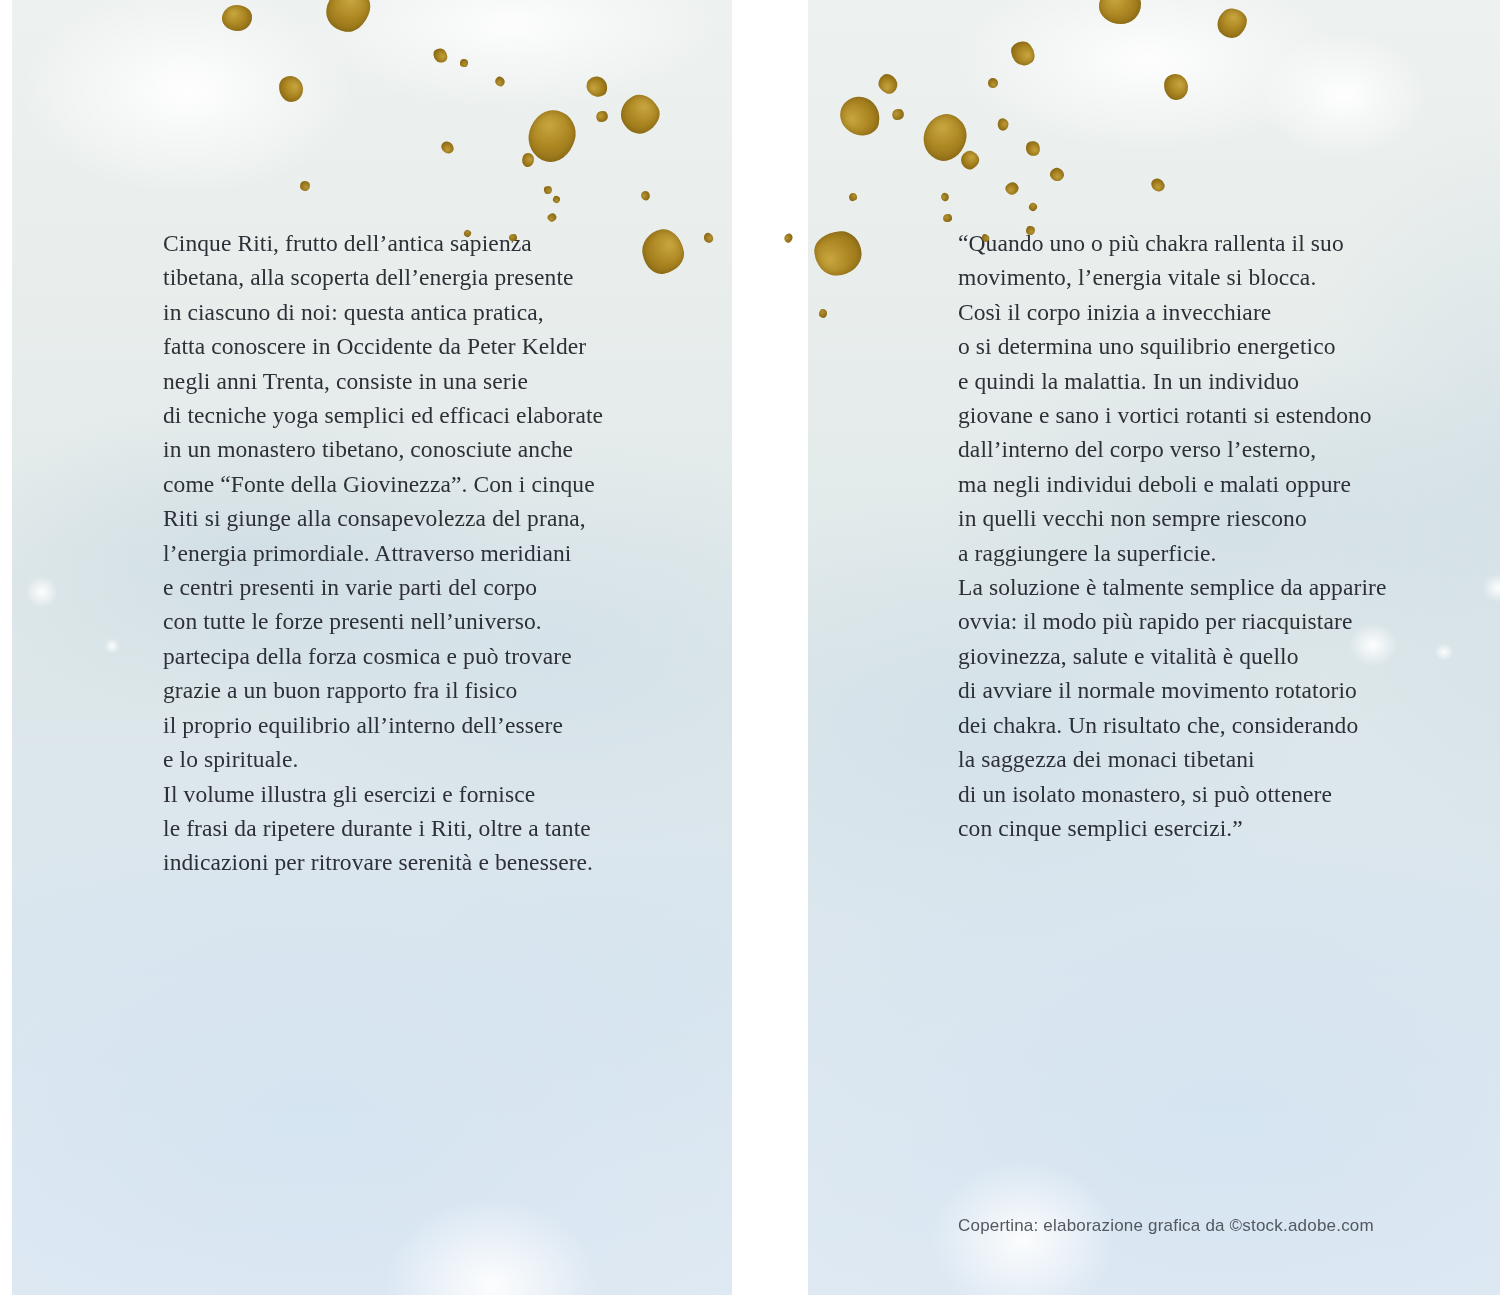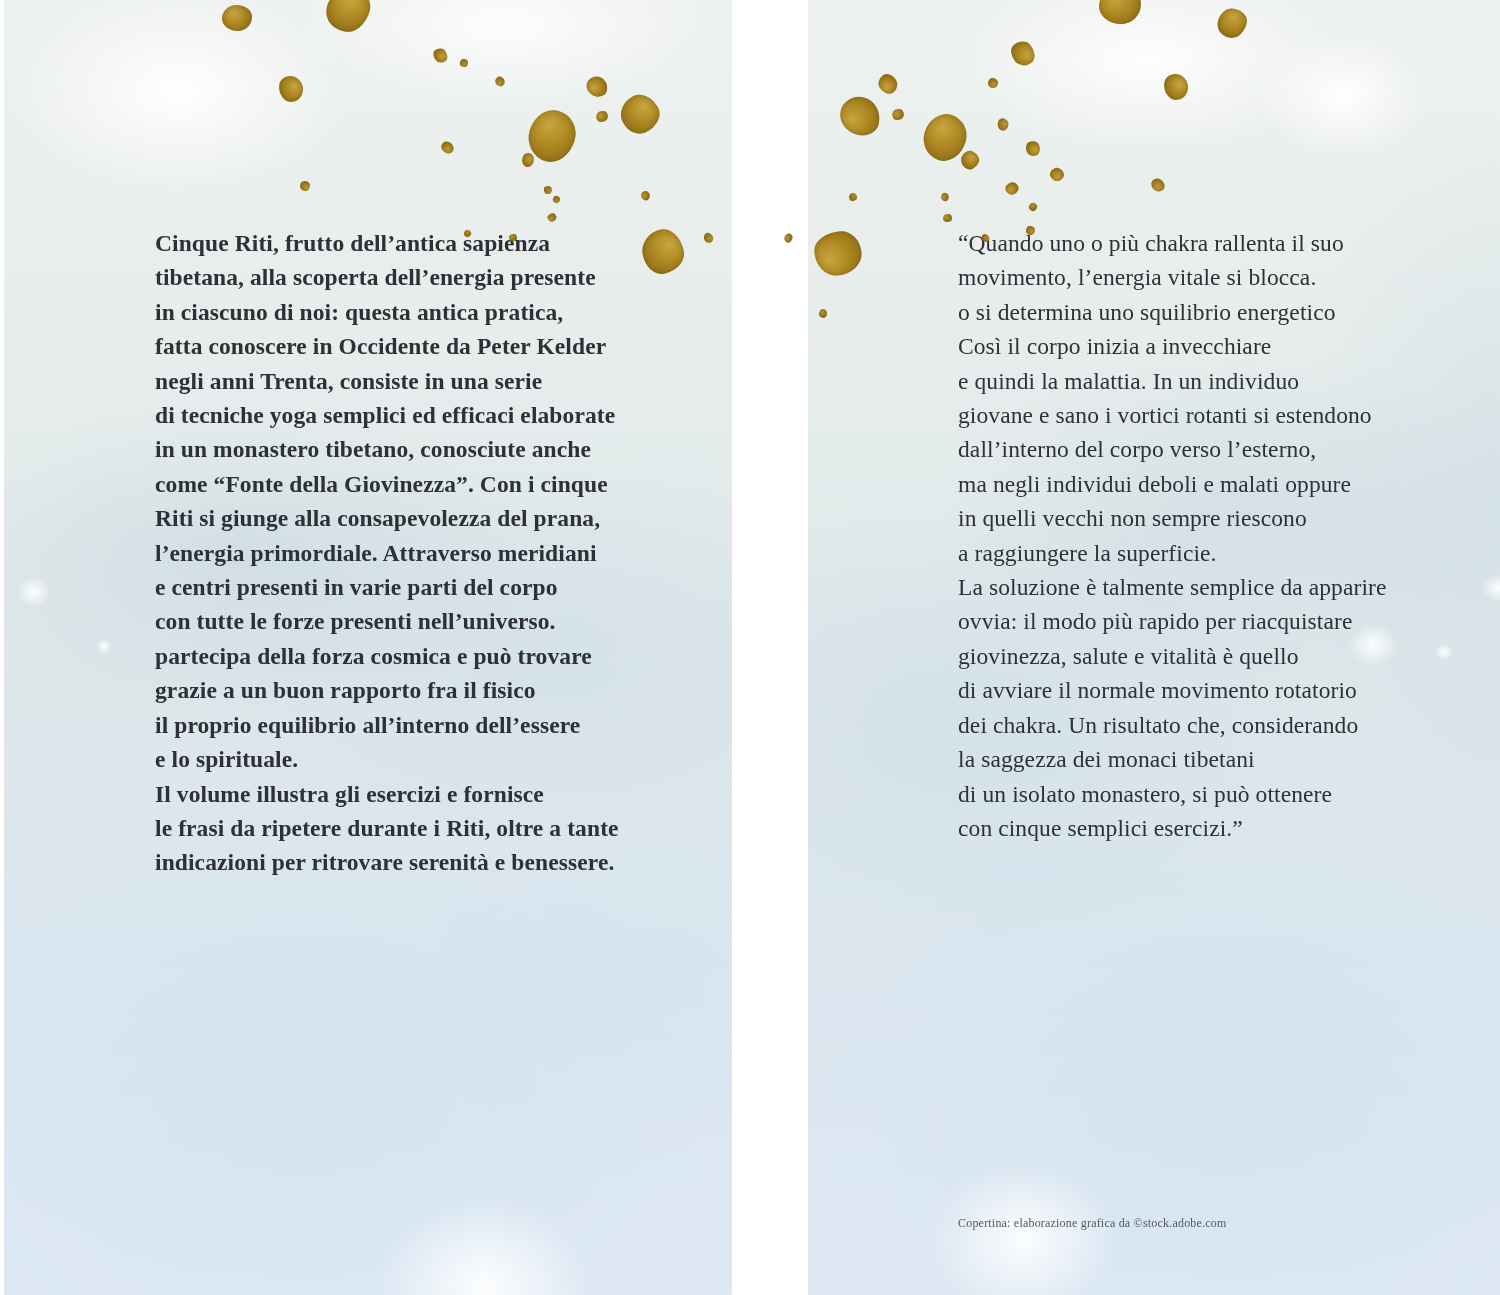--- a/index.html
+++ b/index.html
@@ -17,21 +17,21 @@
     width:1500px;height:1295px;position:relative;overflow:hidden;
     background:var(--divider);
     font-family:"Liberation Serif","DejaVu Serif",serif;
   }
   .panel{
     position:absolute;top:0;height:1295px;overflow:hidden;
     background:linear-gradient(180deg,
       var(--wash-top) 0%,#e9eeec 20%,#e4ebeb 36%,
       #dde7ea 52%,#dbe6ee 72%,var(--wash-blue) 100%);
   }
-  .panel.left{left:4px;width:732px;font-weight:bold;}
+  .panel.left{left:12px;width:732px;}
   .panel.right{left:808px;width:816px;}
   
   .panel::after{
     content:"";position:absolute;inset:0;pointer-events:none;
   }
   .panel.left::after{
     background:
       radial-gradient(240px 150px at 175px 90px, rgba(255,255,255,.95), rgba(255,255,255,0) 70%),
       radial-gradient(300px 120px at 500px 25px, rgba(255,255,255,.85), rgba(255,255,255,0) 70%),
       radial-gradient(22px 22px at 30px 592px, rgba(255,255,255,.95), rgba(255,255,255,0) 72%),
@@ -61,22 +61,22 @@
   }
   .textblock{
     position:absolute;z-index:3;
     font-size:23.5px;line-height:34.4px;color:var(--text);
     letter-spacing:.1px;white-space:nowrap;
   }
   .panel.left .textblock{left:151px;top:226px;}
   .panel.right .textblock{left:150px;top:226px;}
   .credit{
     position:absolute;left:150px;top:1216px;z-index:3;
-    font-family:Liberation Serif, serif;
-    font-size:12px;color:var(--credit-text);letter-spacing:.2px;
+    font-family:Liberation Sans, sans-serif;
+    font-size:17px;color:var(--credit-text);letter-spacing:.2px;
   }
   .splat-layer{
     position:absolute;inset:0;z-index:4;overflow:hidden;pointer-events:none;
   }
   .splat{
     position:absolute;
     background:radial-gradient(circle at 38% 32%,
       var(--gold-light) 0%, var(--gold) 48%, var(--gold-dark) 100%);
     box-shadow:inset 0 0 6px rgba(90,66,10,.4);
   }
@@ -107,22 +107,22 @@
       <div>indicazioni per ritrovare serenità e benessere.</div>
     </div>
 </div>
 
 <div class="divider"></div>
 
 <div class="panel right">
   <div class="textblock">
       <div>“Quando uno o più chakra rallenta il suo</div>
       <div>movimento, l’energia vitale si blocca.</div>
+      <div>Così il corpo inizia a invecchiare</div>
       <div>o si determina uno squilibrio energetico</div>
-      <div>Così il corpo inizia a invecchiare</div>
       <div>e quindi la malattia. In un individuo</div>
       <div>giovane e sano i vortici rotanti si estendono</div>
       <div>dall’interno del corpo verso l’esterno,</div>
       <div>ma negli individui deboli e malati oppure</div>
       <div>in quelli vecchi non sempre riescono</div>
       <div>a raggiungere la superficie.</div>
       <div>La soluzione è talmente semplice da apparire</div>
       <div>ovvia: il modo più rapido per riacquistare</div>
       <div>giovinezza, salute e vitalità è quello</div>
       <div>di avviare il normale movimento rotatorio</div>

